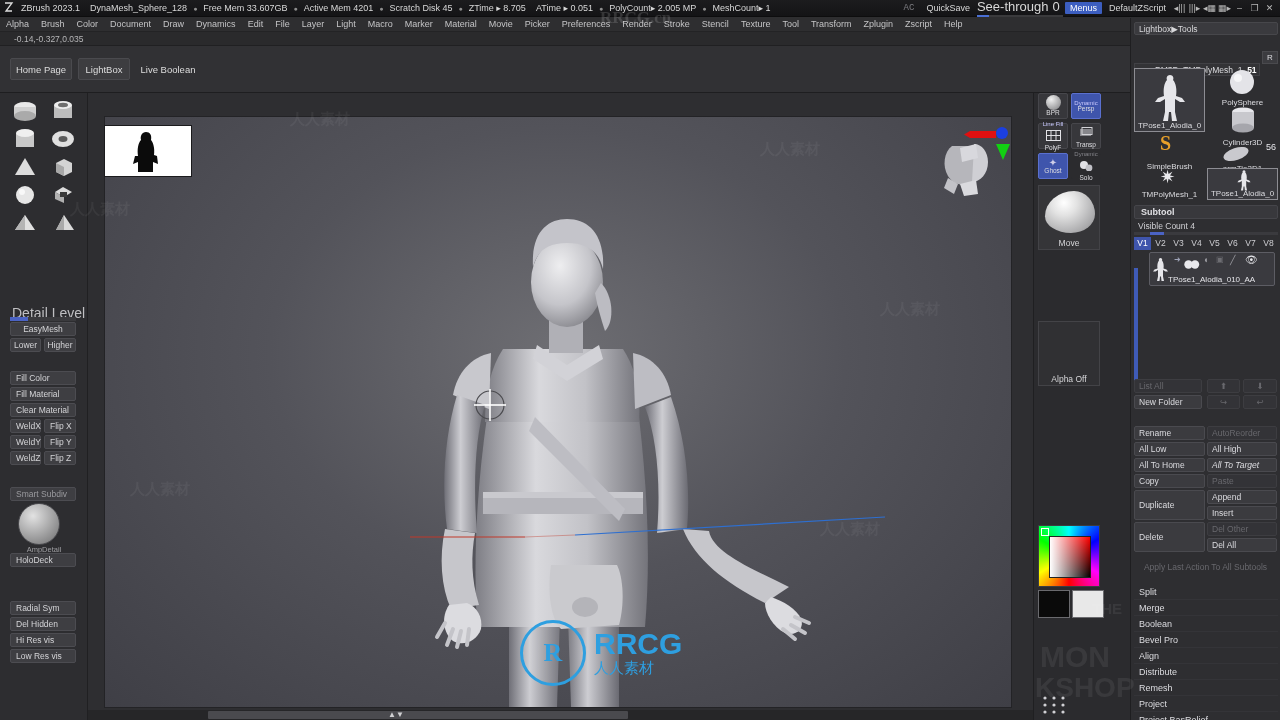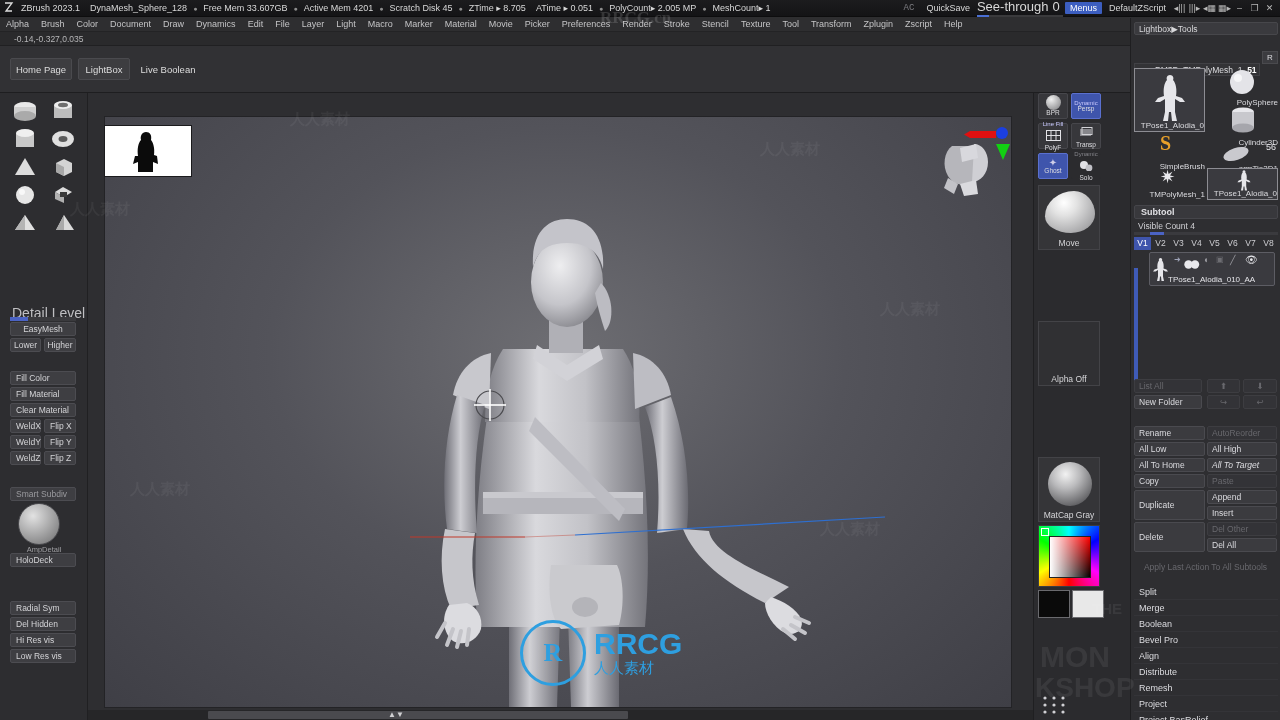--- a/index.html
+++ b/index.html
@@ -220,21 +220,21 @@
     border: 1px solid #414145; overflow:hidden; white-space:nowrap;margin-top:24px; }
   .tp-num { color: #ffffff; font-weight: bold; }
   .tp-r { width: 16px; height: 13px; background: #3c3c40; border: 1px solid #4a4a4e;
     text-align:center; line-height:12px; font-size:8px; margin-left:2px; }
   .tile {
     position: absolute; width: 68px; height: 55px; background: #343438;
     border: 1px solid #414145;
   }
   .tile.sel { border: 1px solid #8d8d93; background: #3a3a3f; }
   .tile .cap {
-    position: absolute; bottom: 1px; left: 0; width: 100%; text-align: right;
+    position: absolute; bottom: 1px; left: 0; width: 100%; text-align: center;
     font-size: 8px; color: #dcdce0; white-space: nowrap; overflow: hidden;
   }
   .sectionhdr {
     position: absolute; left: 3px; width: 144px; height: 14px;
     background: #38383c; border: 1px solid #45454a; border-radius: 2px;
     font-size: 9px; color: #e0e0e4; padding-left: 6px; line-height: 13px; font-weight: bold;
   }
   .vc {
     position: absolute; left: 3px; width: 144px; height: 12px;
     font-size: 8.5px; color: #d0d0d4; padding-left: 4px; line-height: 12px;
@@ -700,24 +700,20 @@
       <span class="brush-blob"></span>
       <span class="cap">Move</span>
     </div>
 
 
     <div class="big-slot" style="top:228px;height:65px;background:#303033;">
       <span class="cap">Alpha Off</span>
     </div>
 
 
-    <div class="big-slot" style="top:364px;height:65px;">
-      <span class="matcap-ball"></span>
-      <span class="cap">MatCap Gray</span>
-    </div>
 
     <div class="colorpick" style="top:432px;">
       <div class="inner"></div>
       <div class="mark"></div>
     </div>
     <div class="sw" style="left:4px;top:497px;background:#0a0a0a;"></div>
     <div class="sw" style="left:38px;top:497px;background:#e8e8e8;"></div>
 
     <div style="position:absolute;left:6px;top:600px;width:30px;height:26px;">
       <svg width="28" height="24" viewBox="0 0 28 24">

